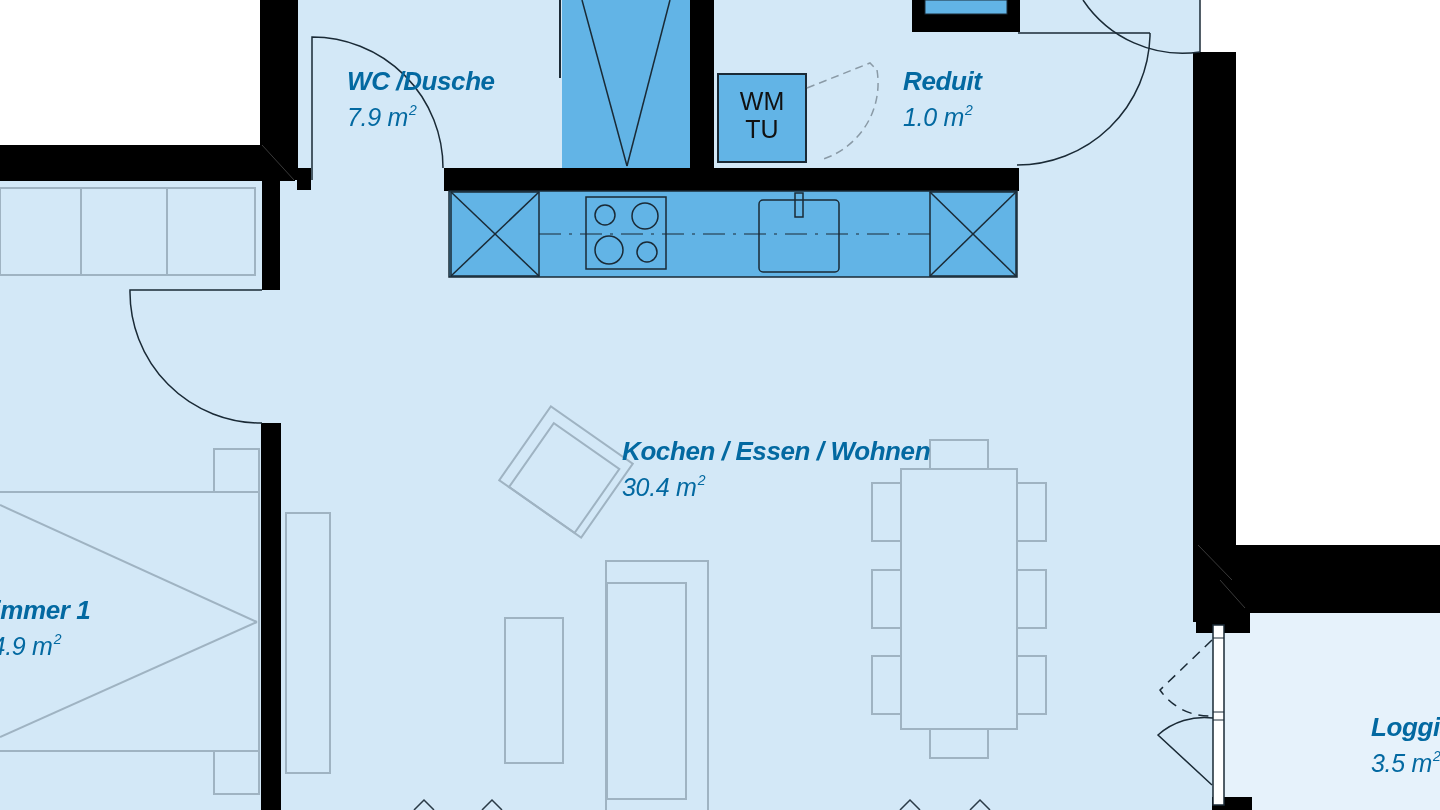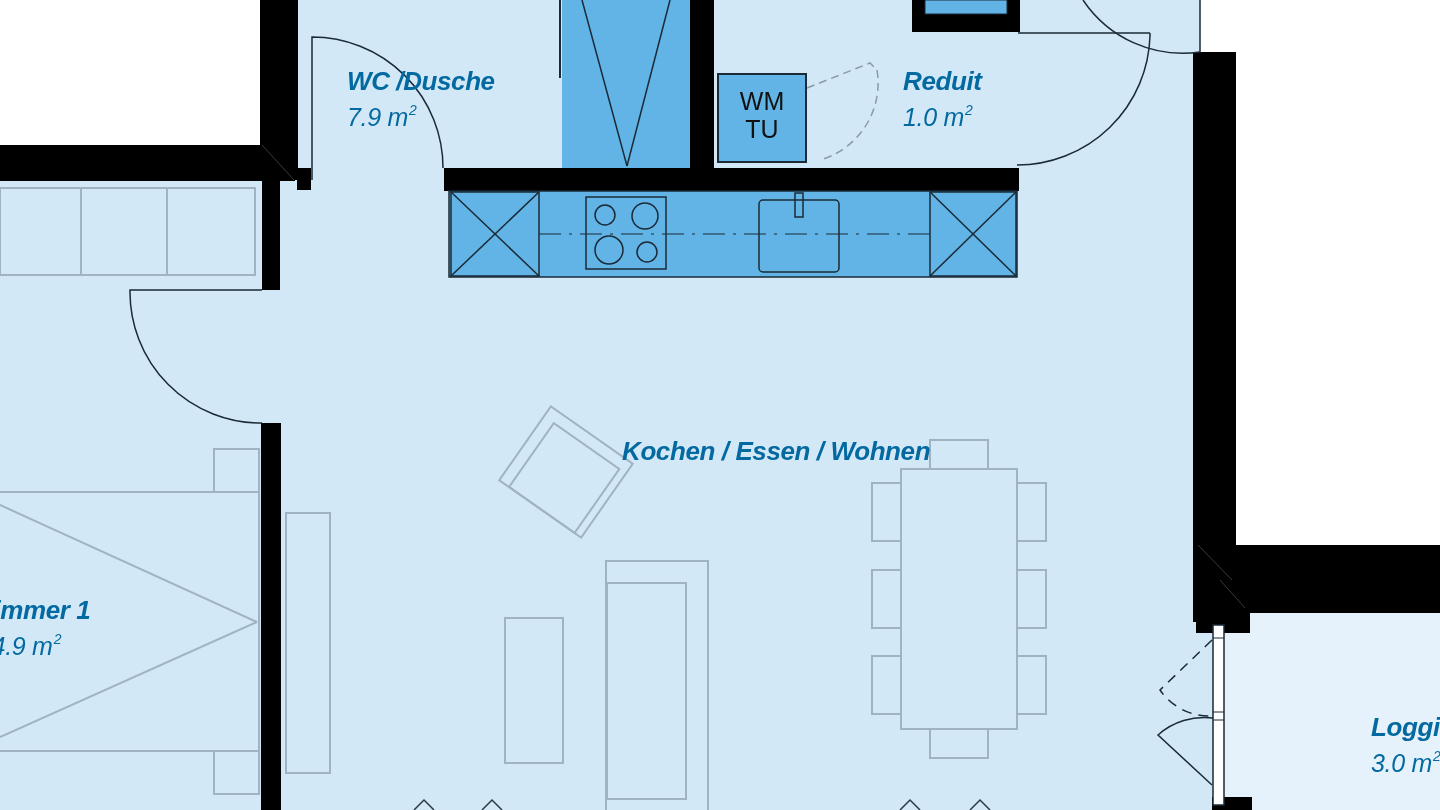--- a/index.html
+++ b/index.html
@@ -174,28 +174,29 @@
   <span class="area"><span>7.9 m</span><sup>2</sup></span>
 </div>
 
 <div class="label" style="left:903px; top:68px;">
   <span class="name">Reduit</span>
   <span class="area"><span>1.0 m</span><sup>2</sup></span>
 </div>
 
 <div class="label" style="left:601px; top:438px;margin-left:21px;">
   <span class="name">Kochen / Essen / Wohnen</span>
+  <span class="area"><span>30.4 m</span><sup>2</sup></span>
 </div>
 
 <div class="label" style="left:-22px; top:597px;">
   <span class="name">Zimmer 1</span>
   <span class="area"><span>14.9 m</span><sup>2</sup></span>
 </div>
 
 <div class="label" style="left:1371px; top:714px;">
   <span class="name">Loggia</span>
-  <span class="area"><span>3.0 m</span><sup>2</sup></span>
+  <span class="area"><span>3.5 m</span><sup>2</sup></span>
 </div>
 
 <div class="appliance-text" style="left:718px; top:88px;">
   <span>WM</span><br>
   <span>TU</span>
 </div>
 
 </body></html>

